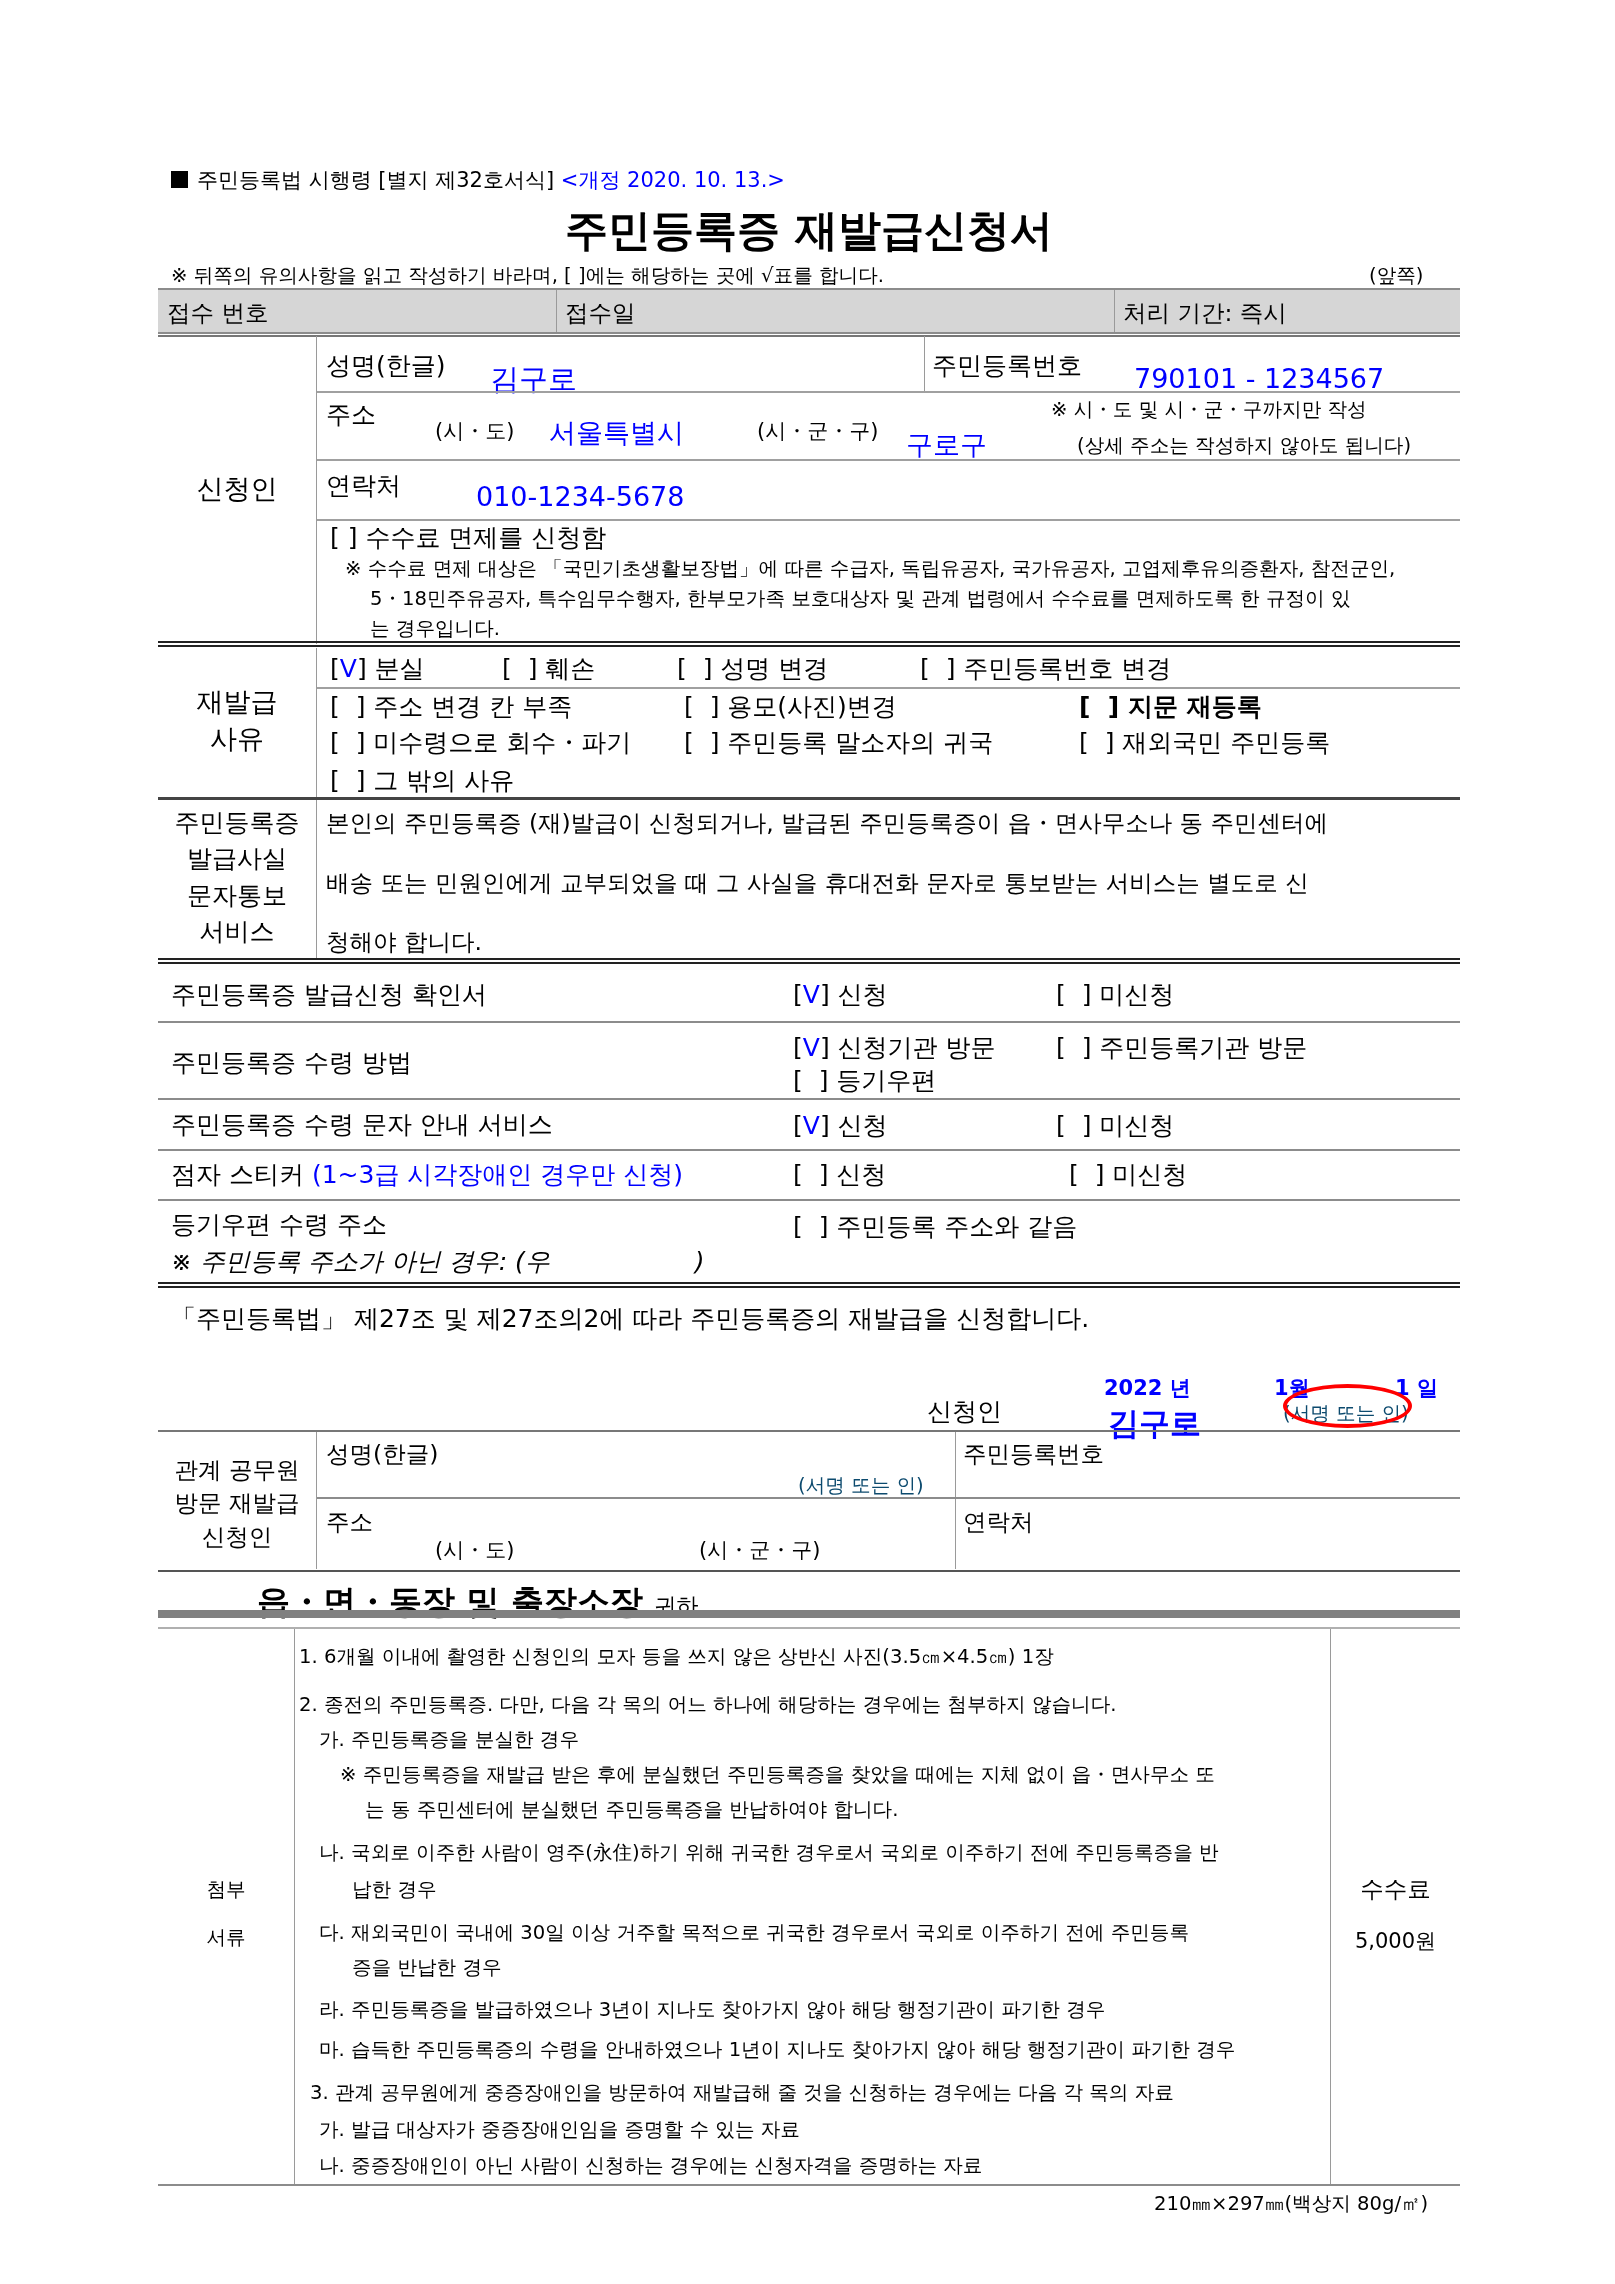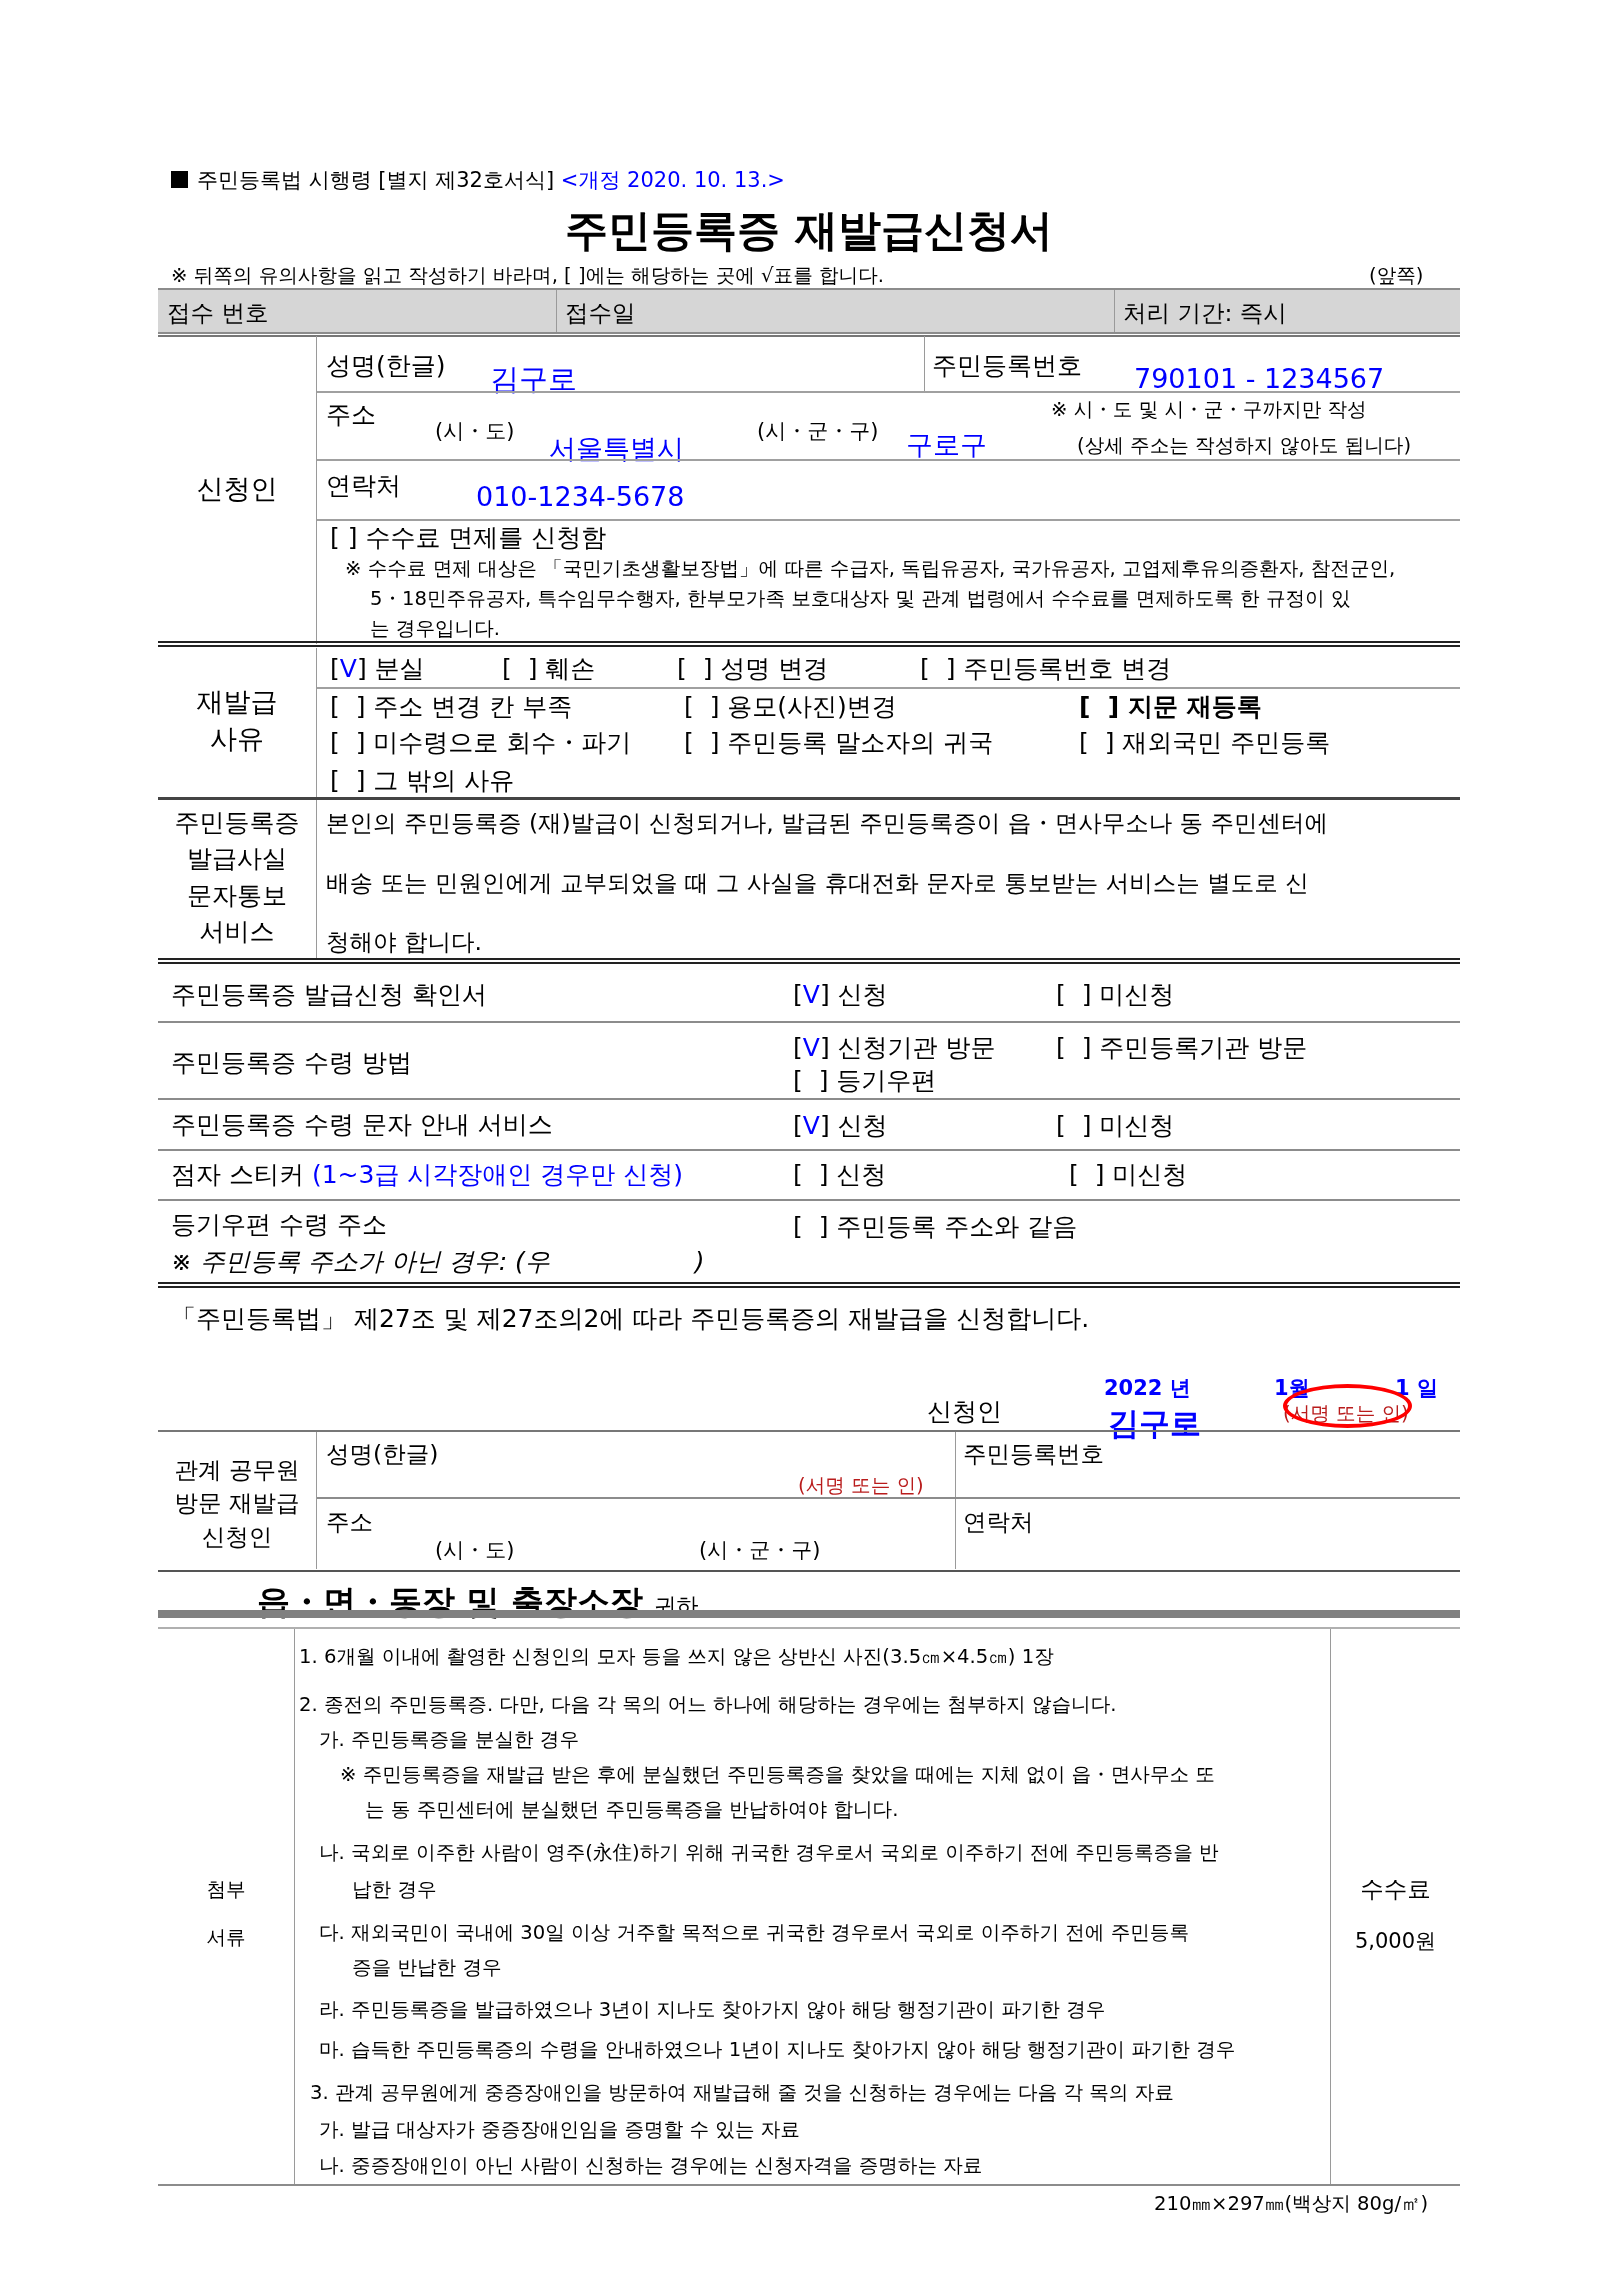--- a/index.html
+++ b/index.html
@@ -1,19 +1,19 @@
 <!DOCTYPE html>
 <html style="font-size:10.4px"><head>
 <meta charset="utf-8">
 <style>
   html, body { margin:0; padding:0; background:#ffffff; }
   body { width:1616px; height:2284px; position:relative; font-family:"DejaVu Sans", "Liberation Sans", sans-serif; color:#000; overflow:hidden; }
   .abs { position:absolute; }
   .blue { color:#0000ff;margin-top:16px; }
-  .gray { color:#b91c1c; }
+  .gray { color:#0c4a6e; }
   .hl { position:absolute; left:158px; width:1302px; height:0; }
   .hl.thin { border-top:2px solid #8c8c8c; }
   .hl.mid { border-top:2.6px solid #777; }
   .hl.dbl { border-top:2.6px solid #222; height:2px; border-bottom:2.6px solid #222; }
   .vl { position:absolute; width:0; border-left:1.3px solid #9a9a9a; }
   .t38 { font-size:25px; }
   .t36 { font-size:23.5px; }
   .t32 { font-size:21px; }
   .t30 { font-size:19.6px; }
   .t42 { font-size:27px; }
@@ -49,21 +49,21 @@
 
 <div class="abs t38 nowrap" style="left:326px; top:349px;">성명(한글)</div>
 <div class="abs blue t44 nowrap" style="left:490px; top:344px;">김구로</div>
 <div class="vl" style="left:924px; top:336px; height:55px;"></div>
 <div class="abs t38 nowrap" style="left:932px; top:349px;">주민등록번호</div>
 <div class="abs blue t42 nowrap" style="left:1134px; top:347px;">790101 - 1234567</div>
 <div class="abs" style="left:317px; top:391px; width:1143px; border-top:2px solid #a0a0a0;"></div>
 
 <div class="abs t38 nowrap" style="left:326px; top:398px;">주소</div>
 <div class="abs t32 nowrap" style="left:435px; top:417px;">(시・도)</div>
-<div class="abs blue t42 nowrap" style="left:549px; top:415px;font-family:Liberation Serif, serif;">서울특별시</div>
+<div class="abs blue t42 nowrap" style="left:549px; top:399px;font-family:Liberation Serif, serif;">서울특별시</div>
 <div class="abs t32 nowrap" style="left:757px; top:417px;">(시・군・구)</div>
 <div class="abs blue t42 nowrap" style="left:906px; top:411px;">구로구</div>
 <div class="abs t30 nowrap" style="left:1051px; top:396px;">※ 시・도 및 시・군・구까지만 작성</div>
 <div class="abs t30 nowrap" style="left:1077px; top:432px;">(상세 주소는 작성하지 않아도 됩니다)</div>
 <div class="abs" style="left:317px; top:459px; width:1143px; border-top:2px solid #a0a0a0;"></div>
 
 <div class="abs t38 nowrap" style="left:326px; top:469px;">연락처</div>
 <div class="abs blue t42 nowrap" style="left:476px; top:465px;">010-1234-5678</div>
 <div class="abs" style="left:317px; top:519px; width:1143px; border-top:2px solid #a0a0a0;"></div>
 

